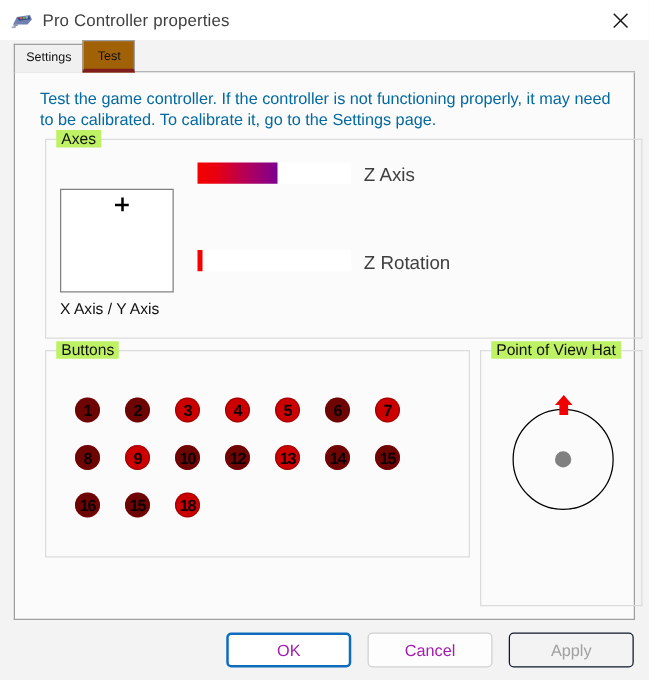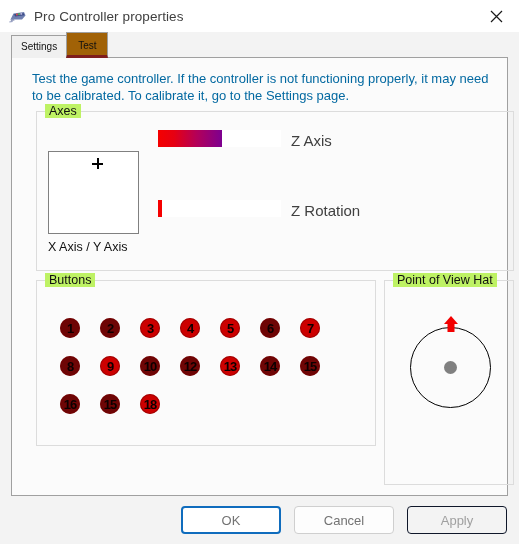--- a/index.html
+++ b/index.html
@@ -304,21 +304,21 @@
     height: 28px;
     border-radius: 4px;
     font-size: 13px;
     display: flex;
     align-items: center;
     justify-content: center;
     box-sizing: border-box;
     cursor: default;
     background: #fdfdfd;
     border: 1px solid #cfcfcf;
-    color: #737373;
+    color: #a21caf;
     user-select: none;
   }
   .dlg-button.default {
     border: 2px solid #0f6cbd;
     background: #ffffff;
   }
   .dlg-button.disabled {
     background: #f3f3f3;
     border: 1px solid #0f172a;
     color: #a0a0a0;

